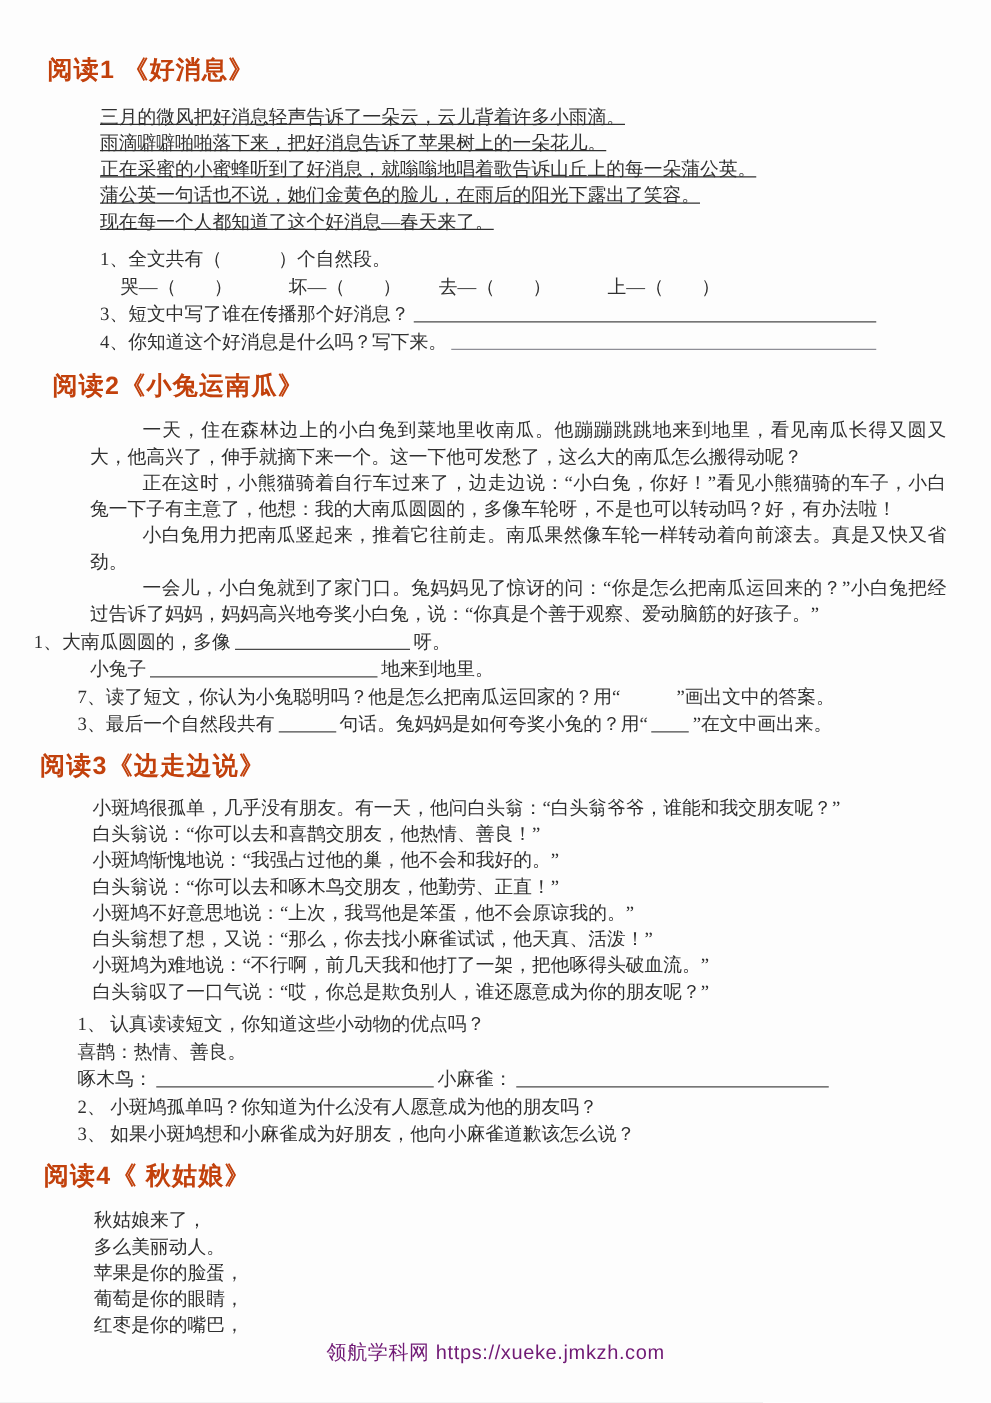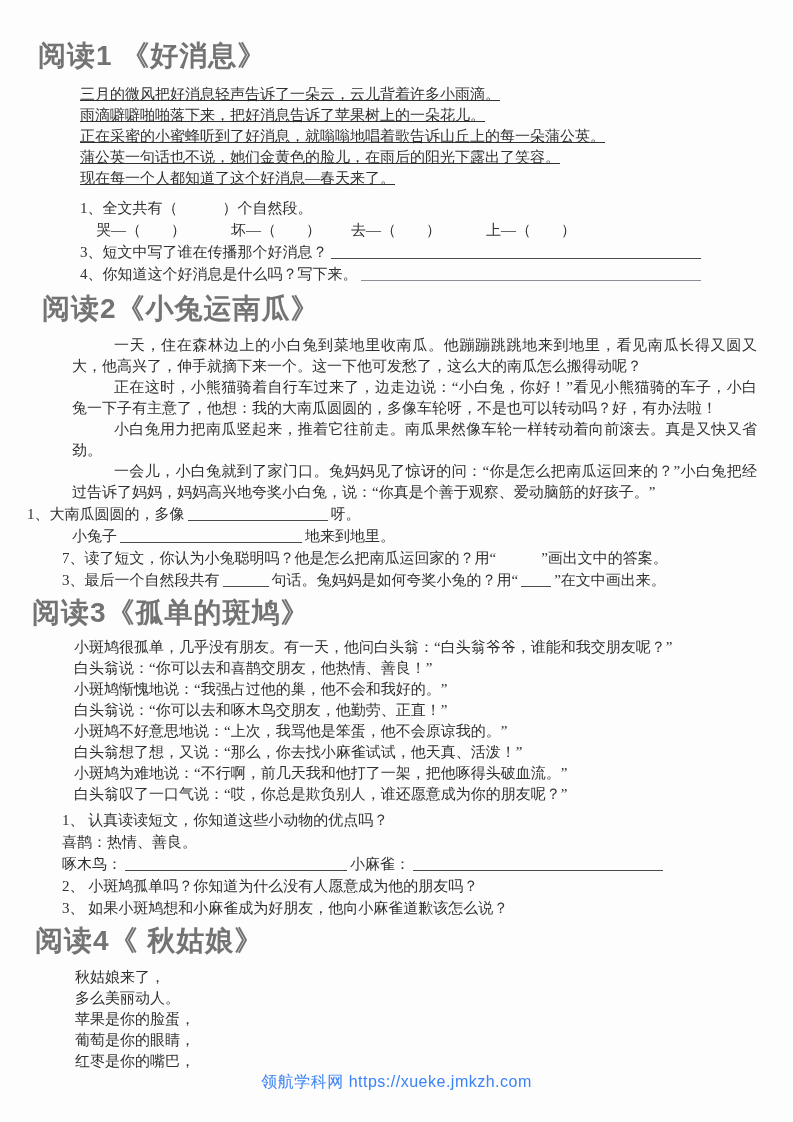--- a/index.html
+++ b/index.html
@@ -13,23 +13,23 @@
     padding: 44px 36px 0 38px;
     overflow: hidden;
     font-family: "Liberation Serif", "DejaVu Serif", serif;
     color: #303030;
     font-size: 15px;
   }
   .sec-title {
     margin: 0 0 16px 0;
     font-family: "Liberation Sans", "DejaVu Sans", sans-serif;
     font-weight: 700;
-    font-size: 28px;
+    font-size: 20px;
     line-height: 24px;
-    color: #737373;
+    color: #c2410c;
     letter-spacing: 1px;
   }
   .t2 { margin-top: 12px; margin-bottom: 14px; margin-left: 4px; }
   .t3 { margin-top: 10px; margin-bottom: 12px; margin-left: -6px; }
   .t4 { margin-top: 10px; margin-bottom: 14px; margin-left: -3px; }
   p { margin: 0; }
   
   .s1-story p { margin-left: 42px; line-height: 21px; }
   .s1-story { margin-bottom: 8px; text-decoration: underline; }
   .s1-qs p { margin-left: 42px; line-height: 22px; }
@@ -62,21 +62,21 @@
   .w250 { width: 250px; }
   .w46  { width: 46px; }
   .w30  { width: 30px; }
   .footer {
     position: absolute;
     left: 0; right: 0;
     top: 1072px;
     text-align: center;
     font-family: "Liberation Sans", "DejaVu Sans", sans-serif;
     font-size: 16px;
-    color: #3b82f6;
+    color: #701a75;
     letter-spacing: 0.5px;
   }
 </style>
 </head>
 <body>
 
 <div class="page">
 
   <section>
     <h2 class="sec-title">阅读1 《好消息》</h2>
@@ -105,21 +105,21 @@
     </div>
     <div class="s2-qs">
       <p class="q1"><span>1、大南瓜圆圆的，多像</span><span class="blank w140"></span><span>呀。</span></p>
       <p class="q1b"><span>小兔子</span><span class="blank w182"></span><span>地来到地里。</span></p>
       <p>7、读了短文，你认为小兔聪明吗？他是怎么把南瓜运回家的？用“　　　”画出文中的答案。</p>
       <p><span>3、最后一个自然段共有</span><span class="blank w46"></span><span>句话。兔妈妈是如何夸奖小兔的？用“</span><span class="blank w30"></span><span>”在文中画出来。</span></p>
     </div>
   </section>
 
   <section>
-    <h2 class="sec-title t3">阅读3《孤单的斑鸠》</h2>
+    <h2 class="sec-title t3">阅读3《边走边说》</h2>
     <div class="s3-lines">
       <p>小斑鸠很孤单，几乎没有朋友。有一天，他问白头翁：“白头翁爷爷，谁能和我交朋友呢？”</p>
       <p>白头翁说：“你可以去和喜鹊交朋友，他热情、善良！”</p>
       <p>小斑鸠惭愧地说：“我强占过他的巢，他不会和我好的。”</p>
       <p>白头翁说：“你可以去和啄木鸟交朋友，他勤劳、正直！”</p>
       <p>小斑鸠不好意思地说：“上次，我骂他是笨蛋，他不会原谅我的。”</p>
       <p>白头翁想了想，又说：“那么，你去找小麻雀试试，他天真、活泼！”</p>
       <p>小斑鸠为难地说：“不行啊，前几天我和他打了一架，把他啄得头破血流。”</p>
       <p>白头翁叹了一口气说：“哎，你总是欺负别人，谁还愿意成为你的朋友呢？”</p>
     </div>

